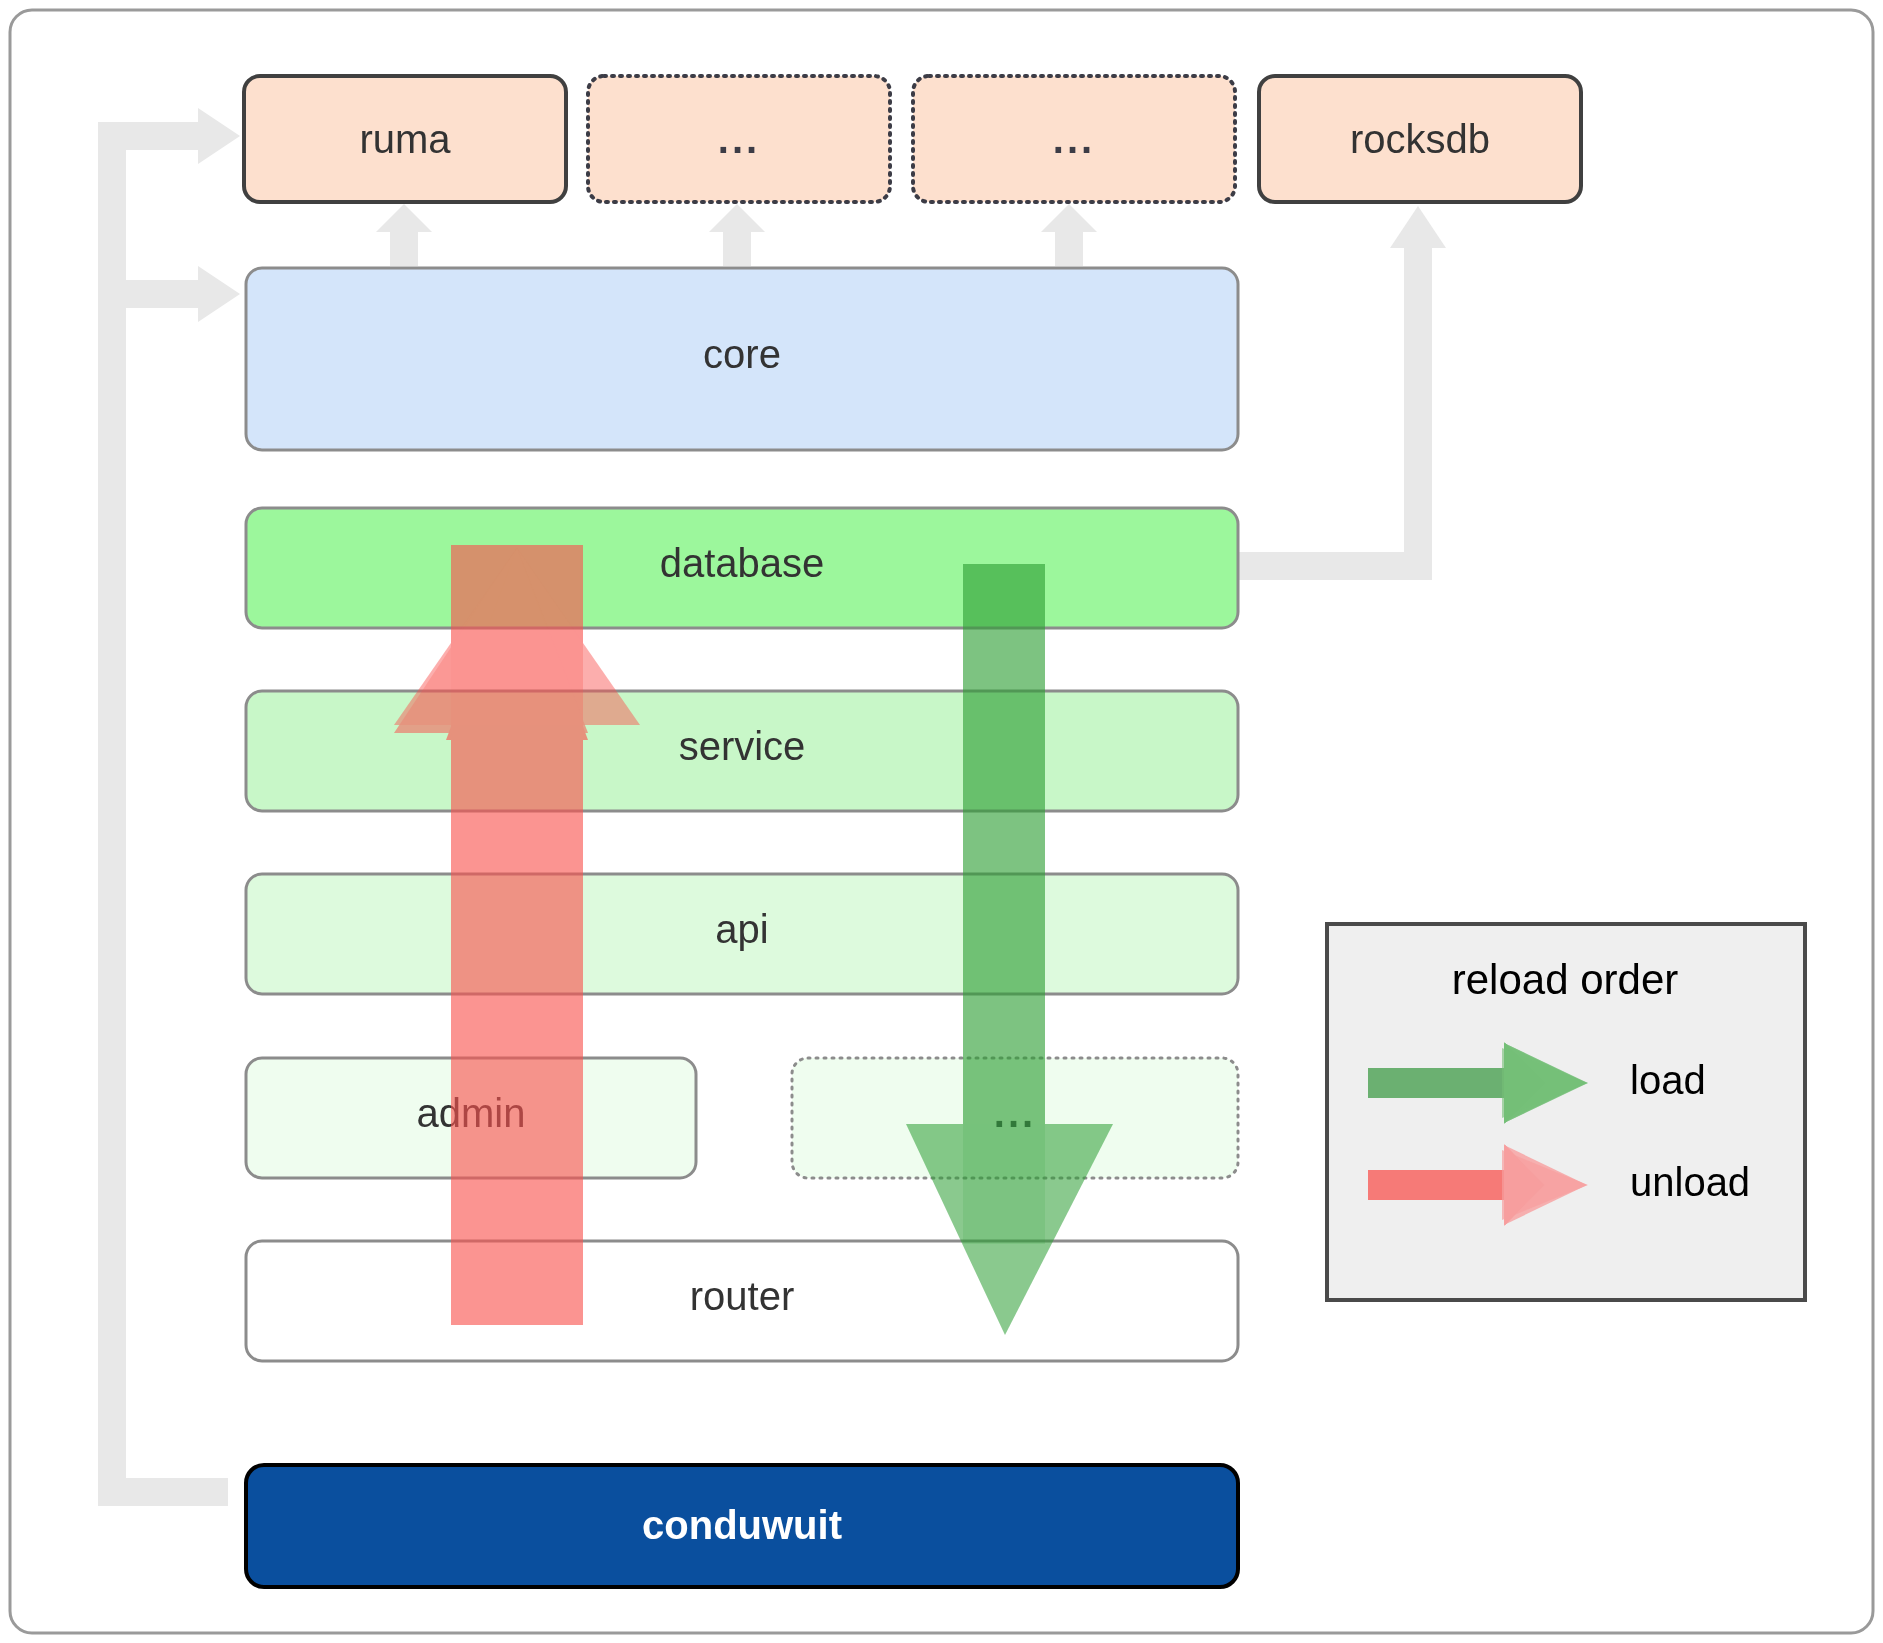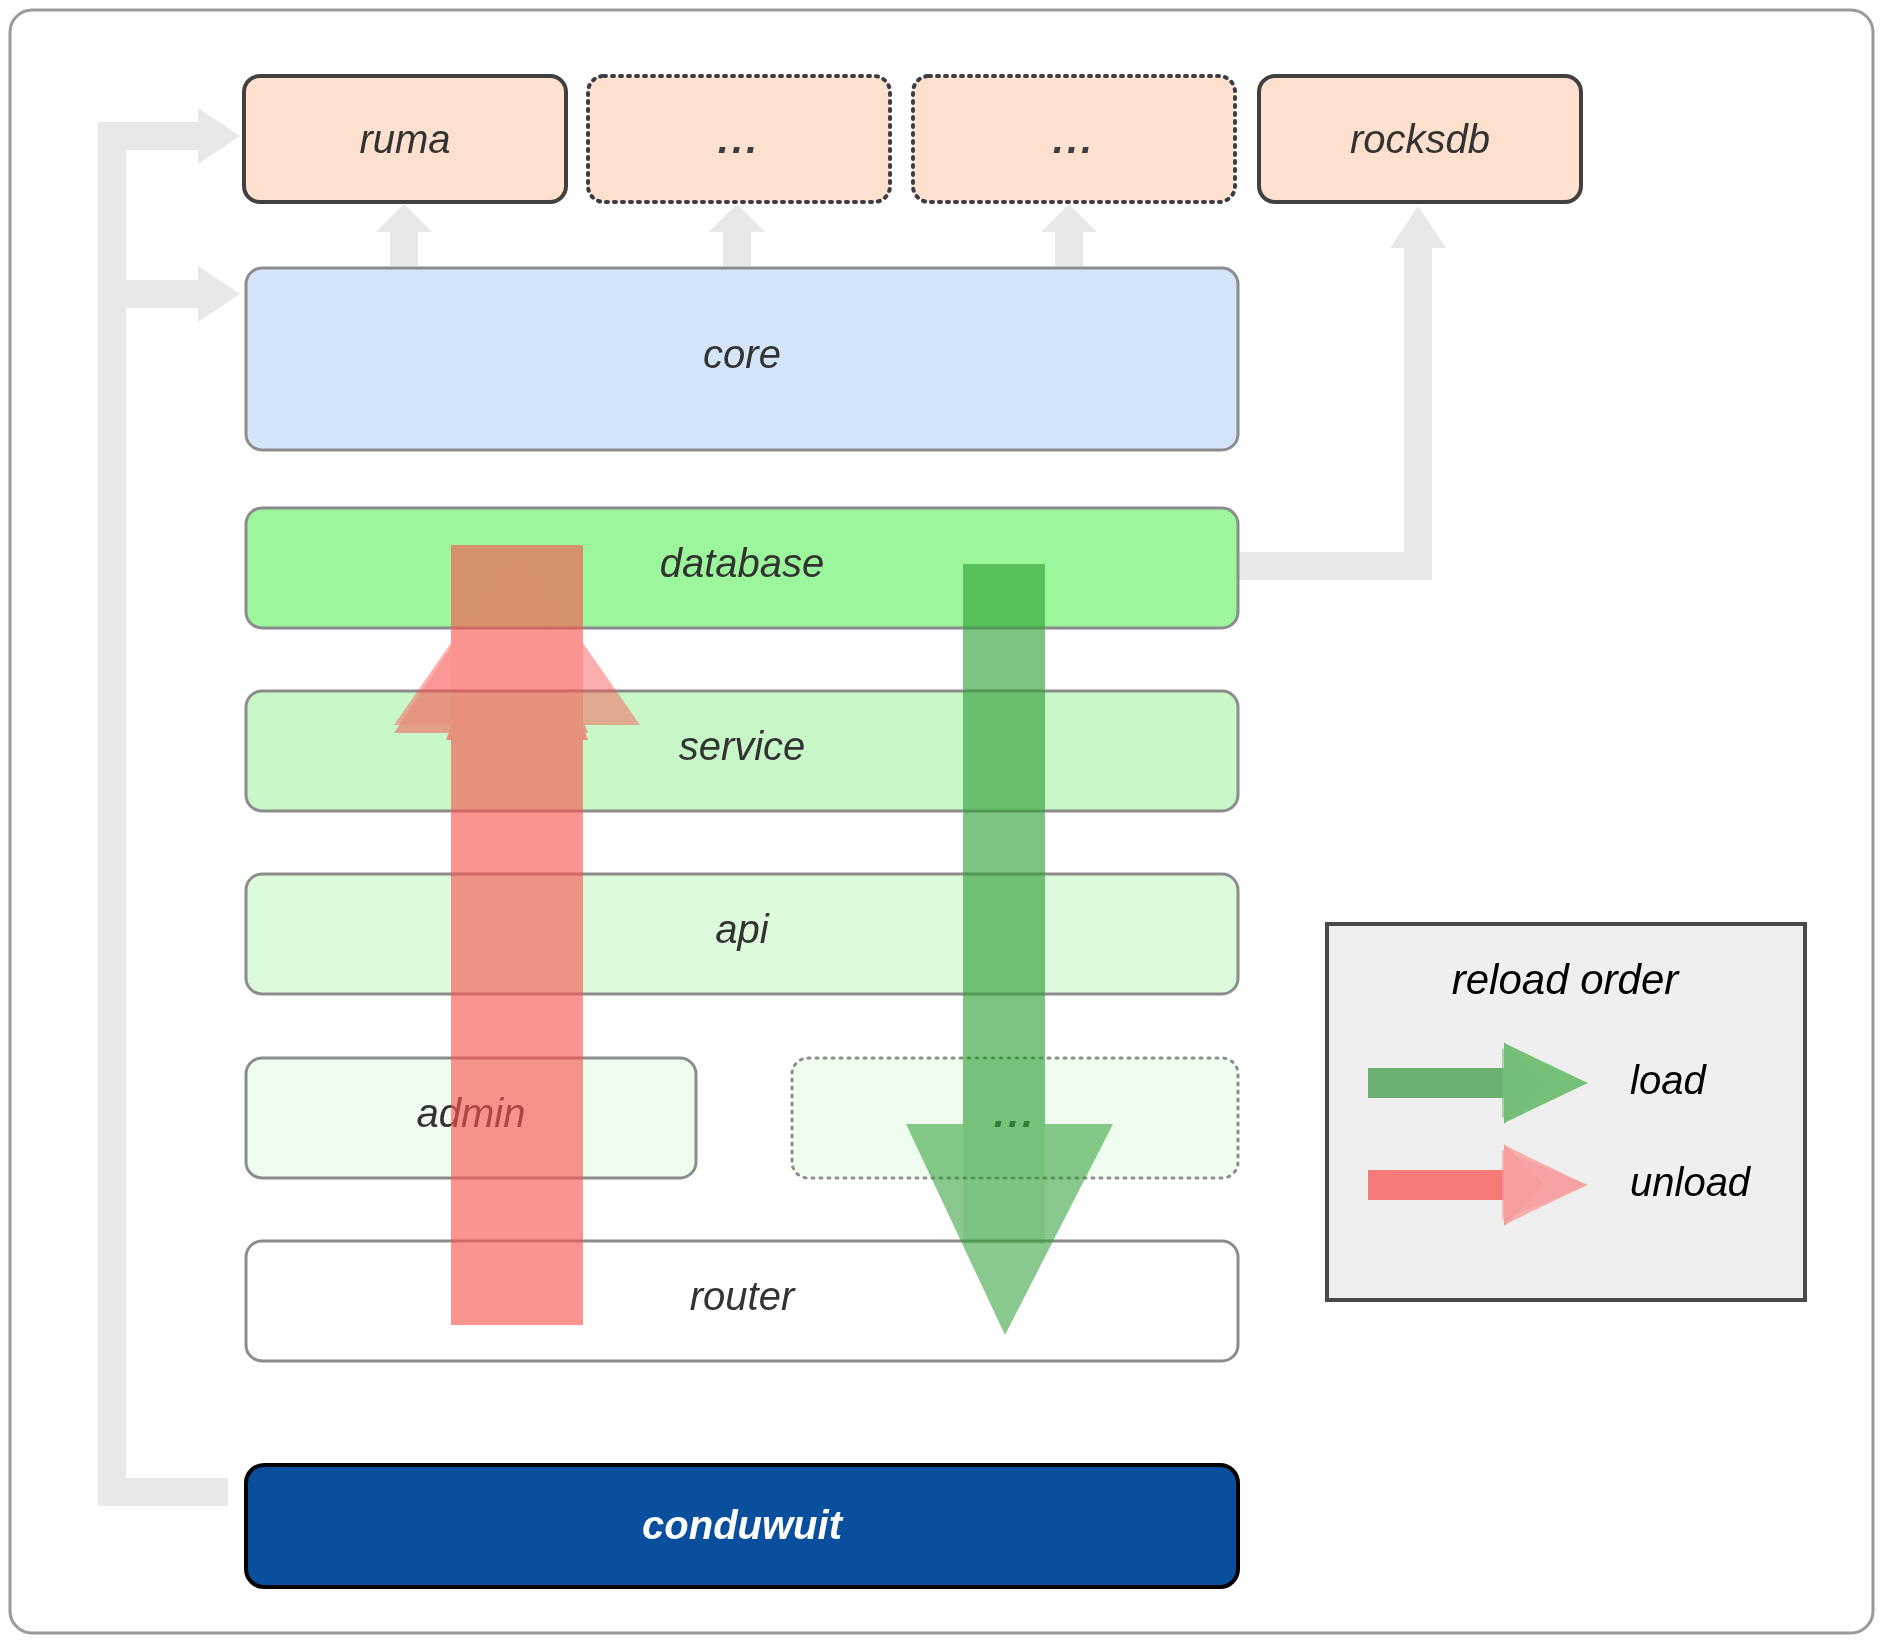--- a/index.html
+++ b/index.html
@@ -7,21 +7,20 @@
     padding: 0;
     background: #ffffff;
     font-family: "Liberation Sans", sans-serif;
   }
   #page {
     position: relative;
     width: 1883px;
     height: 1643px;
     background: #ffffff;
     overflow: hidden;
-    font-style: italic;
   }
   #diagram {
     position: absolute;
     top: 0; left: 0;
     width: 1883px;
     height: 1643px;
     display: block;
   }
   .box-label-big {
     font-family: "Liberation Sans", sans-serif;

